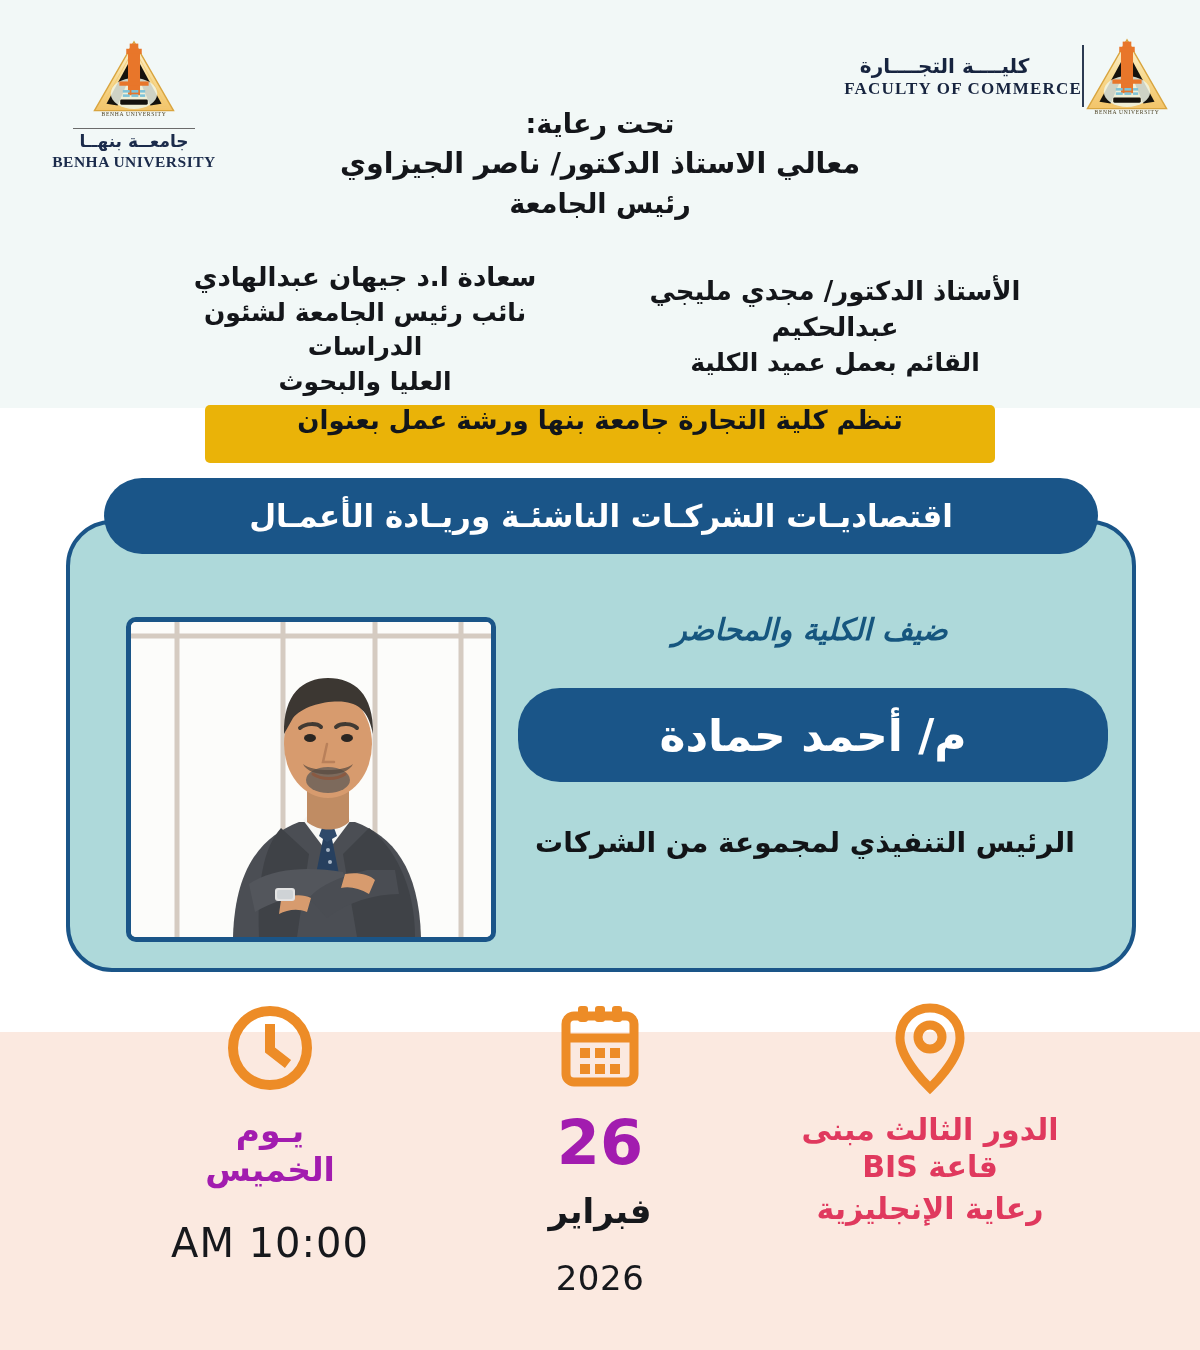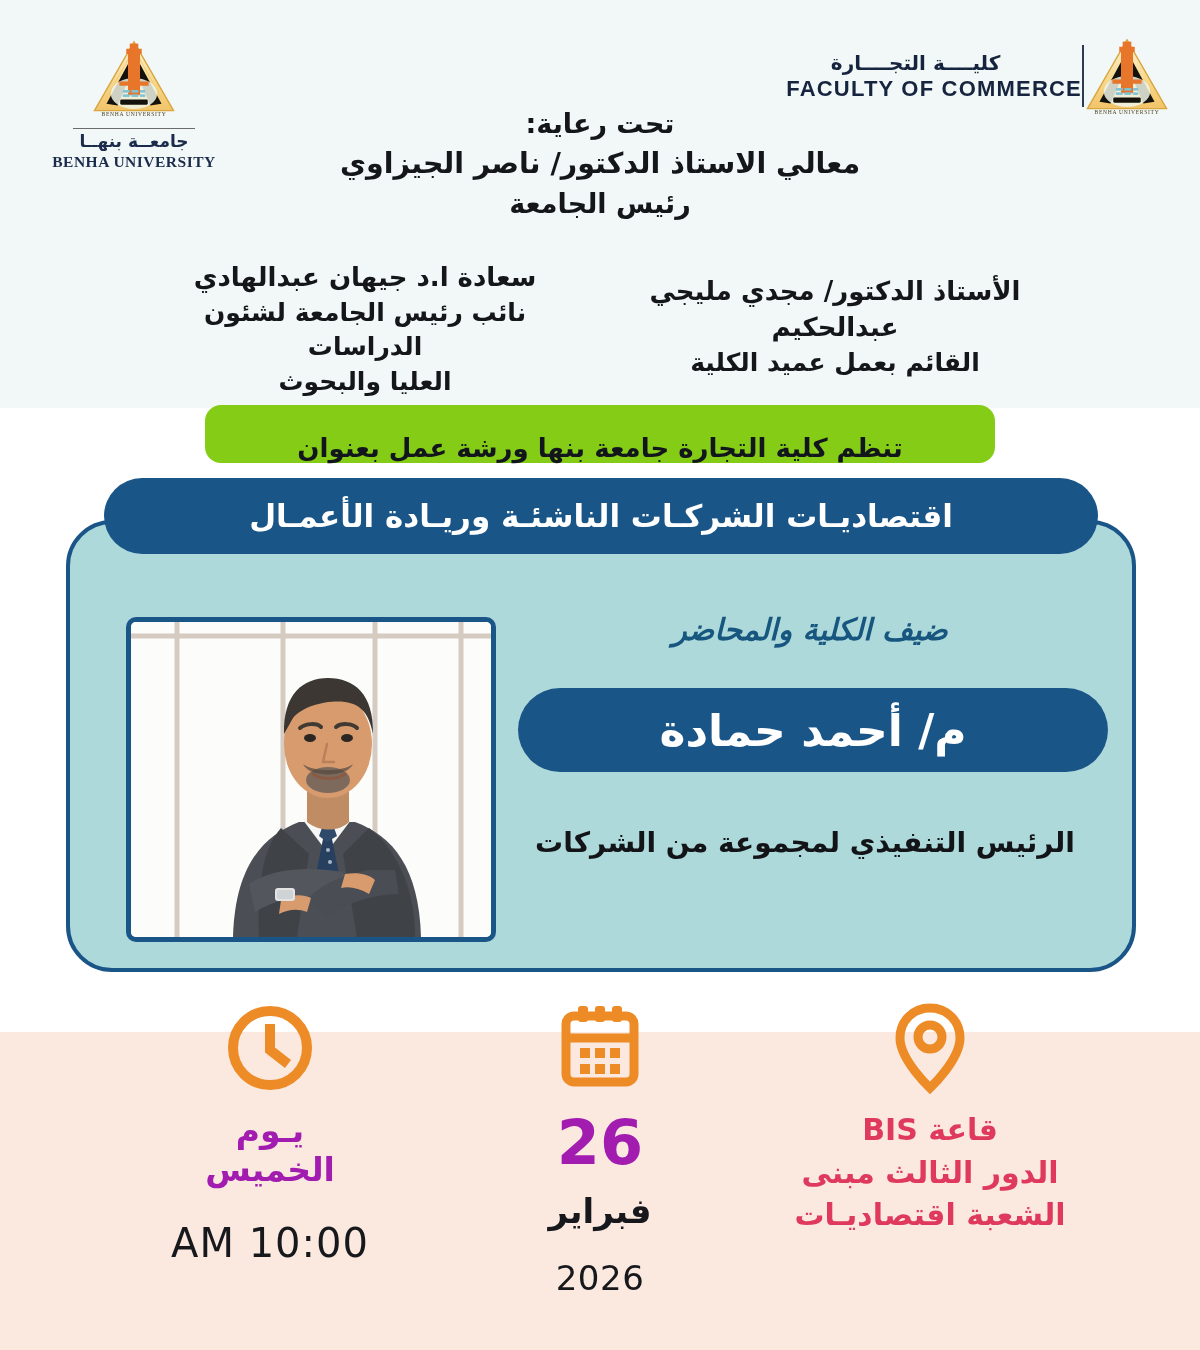--- a/index.html
+++ b/index.html
@@ -19,59 +19,59 @@
   
   .logo-left{position:absolute;left:44px;top:36px;width:180px;text-align:center;}
   .logo-right-wrap{position:absolute;right:30px;top:34px;display:flex;align-items:center;direction:rtl;}
   .logo-mark{width:86px;height:84px;display:block;}
   .logo-left .logo-mark{margin:0 auto;}
   .logo-rule{width:122px;height:1px;background:#6b6b6b;margin:8px auto 3px;}
   .logo-ar{font-size:17px;font-weight:700;color:#1b2b4b;letter-spacing:1px;line-height:1.1;}
   .logo-en{font-family:"Liberation Serif","DejaVu Serif",serif;font-size:15.5px;font-weight:700;color:#1b2b4b;letter-spacing:.5px;margin-top:2px;}
   .fac-text{text-align:center;}
   .fac-ar{font-size:20px;font-weight:700;color:#17243f;letter-spacing:4px;white-space:nowrap;}
-  .fac-en{font-family:Liberation Sans, sans-serif;font-size:22px;font-weight:700;color:#17243f;letter-spacing:1.2px;margin-top:1px;white-space:nowrap;margin-left:37px;}
+  .fac-en{font-family:Liberation Serif, serif;font-size:17px;font-weight:700;color:#17243f;letter-spacing:1.2px;margin-top:1px;white-space:nowrap;margin-left:37px;}
   .divider-v{width:2px;height:62px;background:#2d3b52;}
 
   
   .patron{position:absolute;left:0;top:104px;width:1200px;text-align:center;color:#14161a;}
   .patron .l1{font-size:27px;font-weight:700;line-height:1.45;}
   .patron .l2{font-size:28.5px;font-weight:700;line-height:1.45;}
   .patron .l3{font-size:27px;font-weight:700;line-height:1.45;}
 
   .names-row{position:absolute;left:0;top:250px;width:1200px;display:flex;flex-direction:row-reverse;justify-content:center;align-items:flex-start;}
   .name-col{width:470px;text-align:center;color:#14161a;padding:0 14px;box-sizing:border-box;}
   .name-col .nm{font-size:26px;font-weight:700;line-height:1.38;}
   .name-col .rl{font-size:25px;font-weight:700;line-height:1.38;}
   .col-right{margin-top:10px;}
   .col-left{margin-top:24px;}
 
   
-  .org-banner{position:absolute;left:205px;top:405px;width:790px;height:58px;background:#84cc16;
-    border-radius:16px;display:flex;align-items:flex-end;justify-content:center;}
+  .org-banner{position:absolute;left:205px;top:405px;width:790px;height:58px;background:#eab308;
+    border-radius:5px;display:flex;align-items:flex-start;justify-content:center;}
   .org-banner span{font-size:26px;font-weight:700;color:#12161c;}
 
   
   .main-card{position:absolute;left:66px;top:520px;width:1070px;height:452px;background:#aed9da;
     border:4px solid #1a5588;border-radius:46px;box-sizing:border-box;}
 
   
   .title-pill{position:absolute;left:104px;top:478px;width:994px;height:76px;background:#1a5588;
     border-radius:38px;display:flex;align-items:center;justify-content:center;z-index:4;}
   .title-pill span{font-size:31px;font-weight:700;color:#ffffff;letter-spacing:.4px;}
 
   
   .photo-frame{position:absolute;left:126px;top:617px;width:370px;height:325px;
     border:5px solid #1a5588;border-radius:10px;box-sizing:border-box;overflow:hidden;background:#f4f4f2;z-index:3;}
   .photo-frame svg{display:block;width:100%;height:100%;}
 
   
   .guest-label{position:absolute;left:520px;top:612px;width:580px;text-align:center;z-index:3;}
   .guest-label span{font-size:30px;font-weight:700;font-style:italic;color:#16567f;letter-spacing:.5px;}
-  .speaker-pill{position:absolute;left:518px;top:688px;width:590px;height:84px;background:#1a5588;
+  .speaker-pill{position:absolute;left:518px;top:688px;width:590px;height:94px;background:#1a5588;
     border-radius:42px;display:flex;align-items:center;justify-content:center;z-index:3;}
   .speaker-pill span{font-size:44px;font-weight:700;color:#ffffff;letter-spacing:1px;}
   .speaker-role{position:absolute;left:500px;top:826px;width:610px;text-align:center;z-index:3;}
   .speaker-role span{font-size:28px;font-weight:700;color:#121417;}
 
   
   .info-row{position:absolute;left:0;top:1000px;width:1200px;display:flex;flex-direction:row-reverse;justify-content:center;}
   .info-col{width:330px;text-align:center;}
   .info-icon{height:96px;display:flex;align-items:center;justify-content:center;margin-bottom:16px;}
   .info-icon svg{display:block;}
@@ -289,20 +289,20 @@
       <div class="info-year">2026</div>
     </div>
 
     <div class="info-col">
       <div class="info-icon">
         <svg width="92" height="96" viewBox="0 0 92 96">
           <path d="M46 8 C29 8 16 21 16 38 C16 60 46 88 46 88 C46 88 76 60 76 38 C76 21 63 8 46 8 Z" fill="none" stroke="#ed8c27" stroke-width="9"></path>
           <circle cx="46" cy="37" r="12" fill="none" stroke="#ed8c27" stroke-width="9"></circle>
         </svg>
       </div>
+      <div class="loc-line mt6">الدور الثالث مبنى</div>
       <div class="loc-line">قاعة BIS</div>
-      <div class="loc-line mt6">الدور الثالث مبنى</div>
-      <div class="loc-line mt6">الشعبة اقتصاديـات</div>
+      <div class="loc-line mt6">رعاية الإنجليزية</div>
     </div>
 
   </div>
 
 </div>
 
 </body></html>

